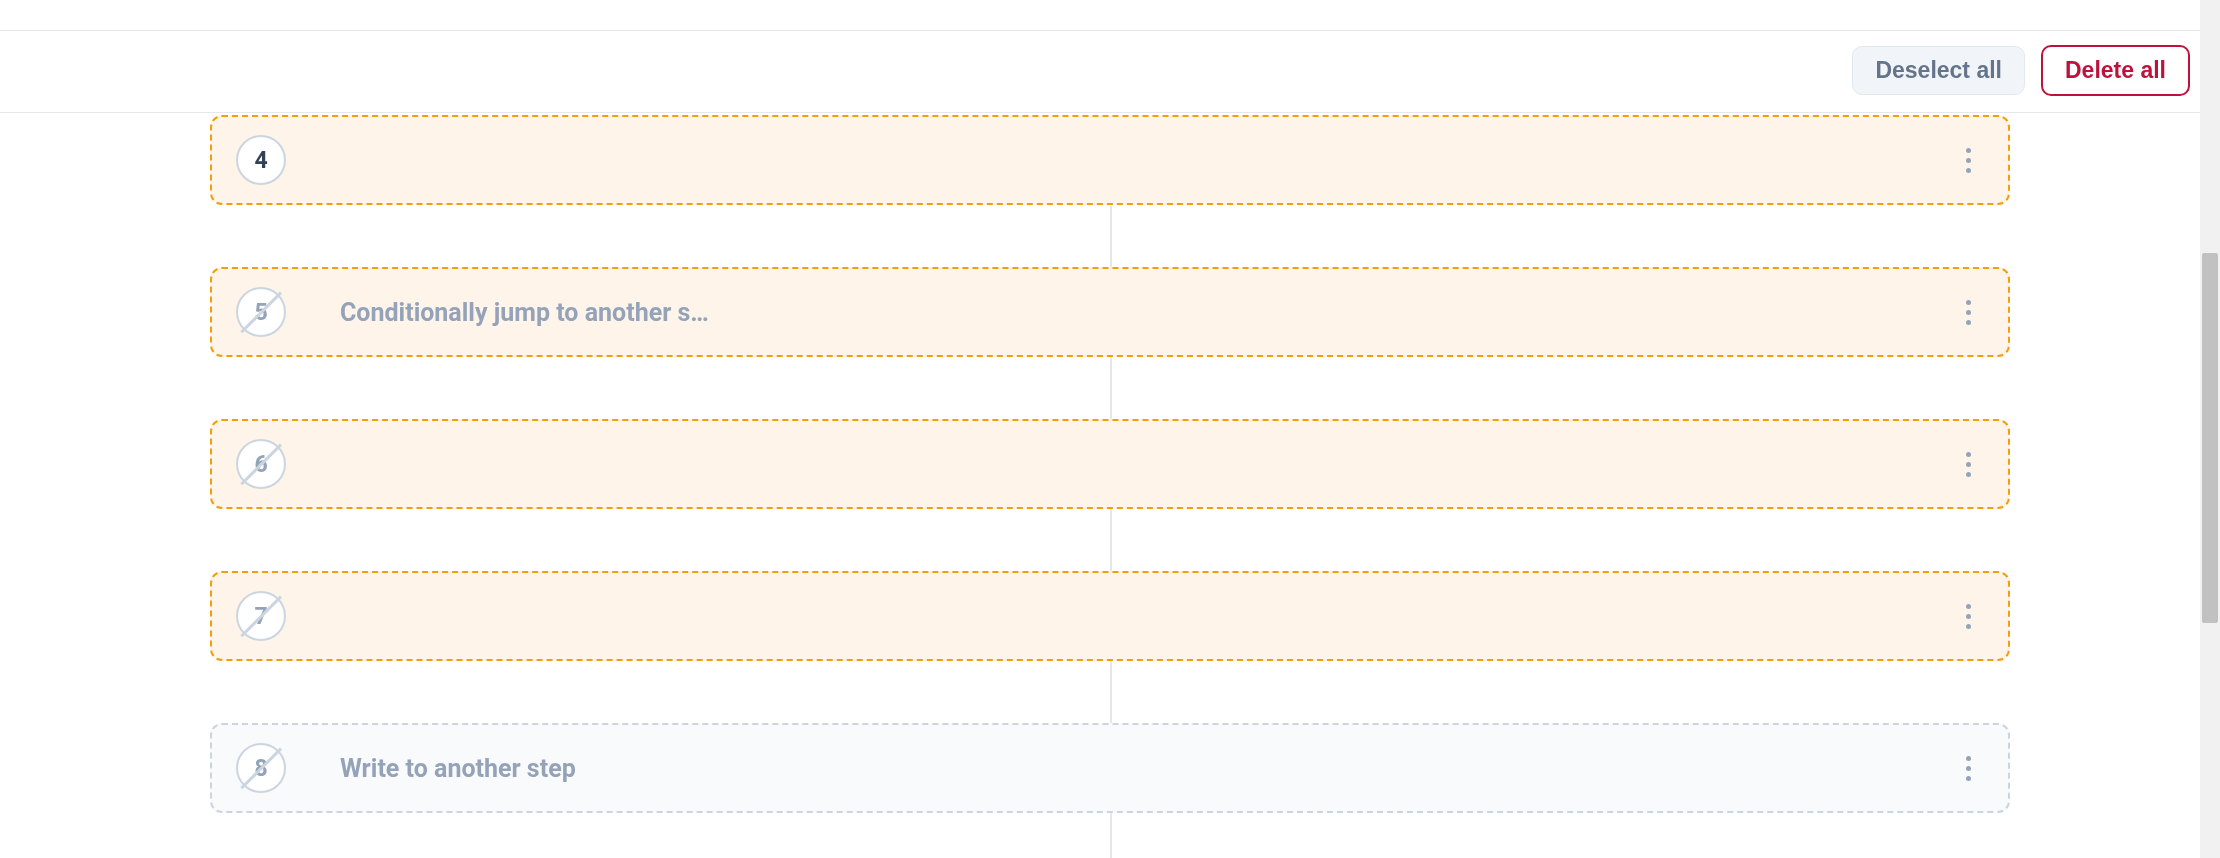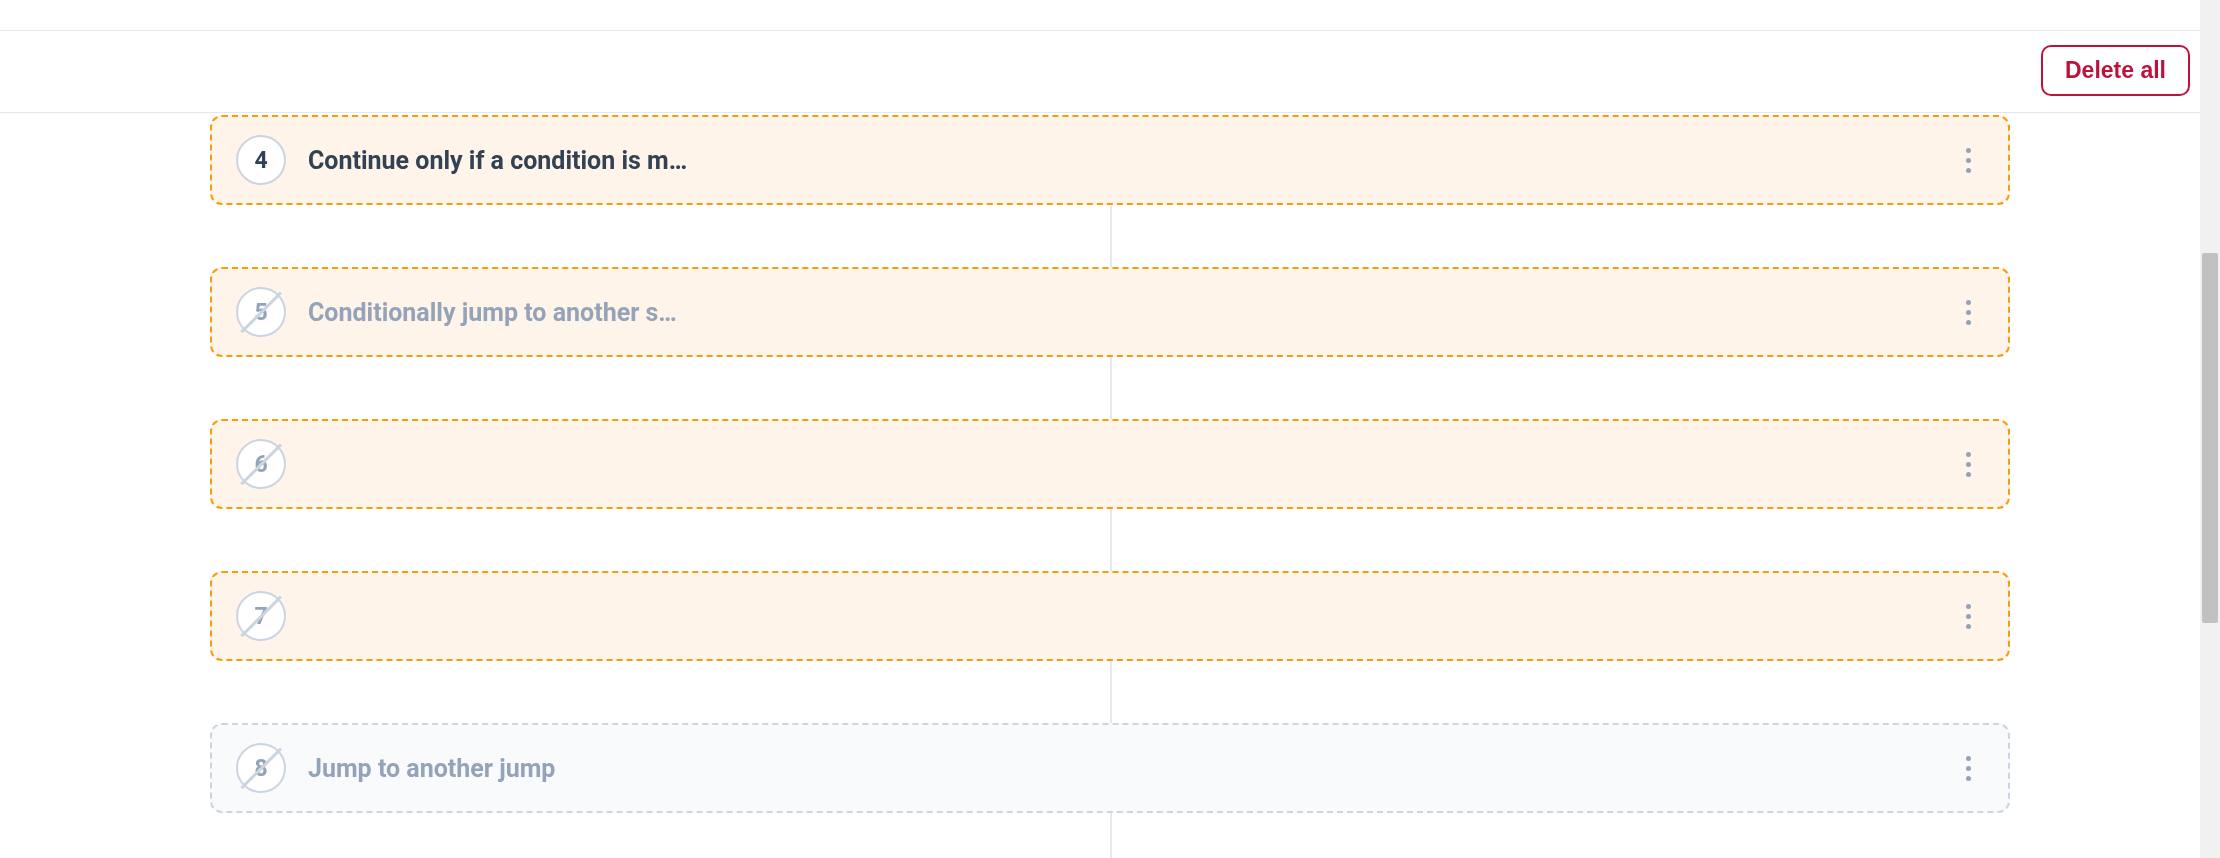--- a/index.html
+++ b/index.html
@@ -129,20 +129,21 @@
     font-weight: 700;
     white-space: nowrap;
     overflow: hidden;
     text-overflow: ellipsis;
   }
   .step-title.active {
     color: #334155;
   }
   .step-title.disabled {
     color: #94a3b8;
+    margin-left: 32px;
   }
   .step-menu {
     margin-left: auto;
     width: 32px;
     height: 40px;
     display: flex;
     align-items: center;
     justify-content: center;
     cursor: pointer;
     color: #94a3b8;
@@ -175,31 +176,31 @@
     background: #c1c1c1;
     border-radius: 2px;
   }
 </style>
 </head>
 <body>
 
 <div class="top-border"></div>
 
 <div class="toolbar">
+  <button class="btn btn-deselect">Deselect all</button>
   <button class="btn btn-delete">Delete all</button>
 </div>
 
 <div class="toolbar-border"></div>
 
 <div class="steps-container">
   <div class="vertical-line"></div>
 
   <div class="step selected step-first">
     <div class="badge active">4</div>
-    <div class="step-title active">Continue only if a condition is m…</div>
     <div class="step-menu">
       <div class="dots-vertical">
         <div class="dot"></div>
           <div class="dot"></div>
           <div class="dot"></div>
       </div>
     </div>
   </div>
 
   <div class="step selected">
@@ -231,21 +232,21 @@
       <div class="dots-vertical">
         <div class="dot"></div>
           <div class="dot"></div>
           <div class="dot"></div>
       </div>
     </div>
   </div>
 
   <div class="step unselected">
     <div class="badge disabled">8</div>
-    <div class="step-title disabled">Jump to another jump</div>
+    <div class="step-title disabled">Write to another step</div>
     <div class="step-menu">
       <div class="dots-vertical">
         <div class="dot"></div>
           <div class="dot"></div>
           <div class="dot"></div>
       </div>
     </div>
   </div>
 </div>
 

